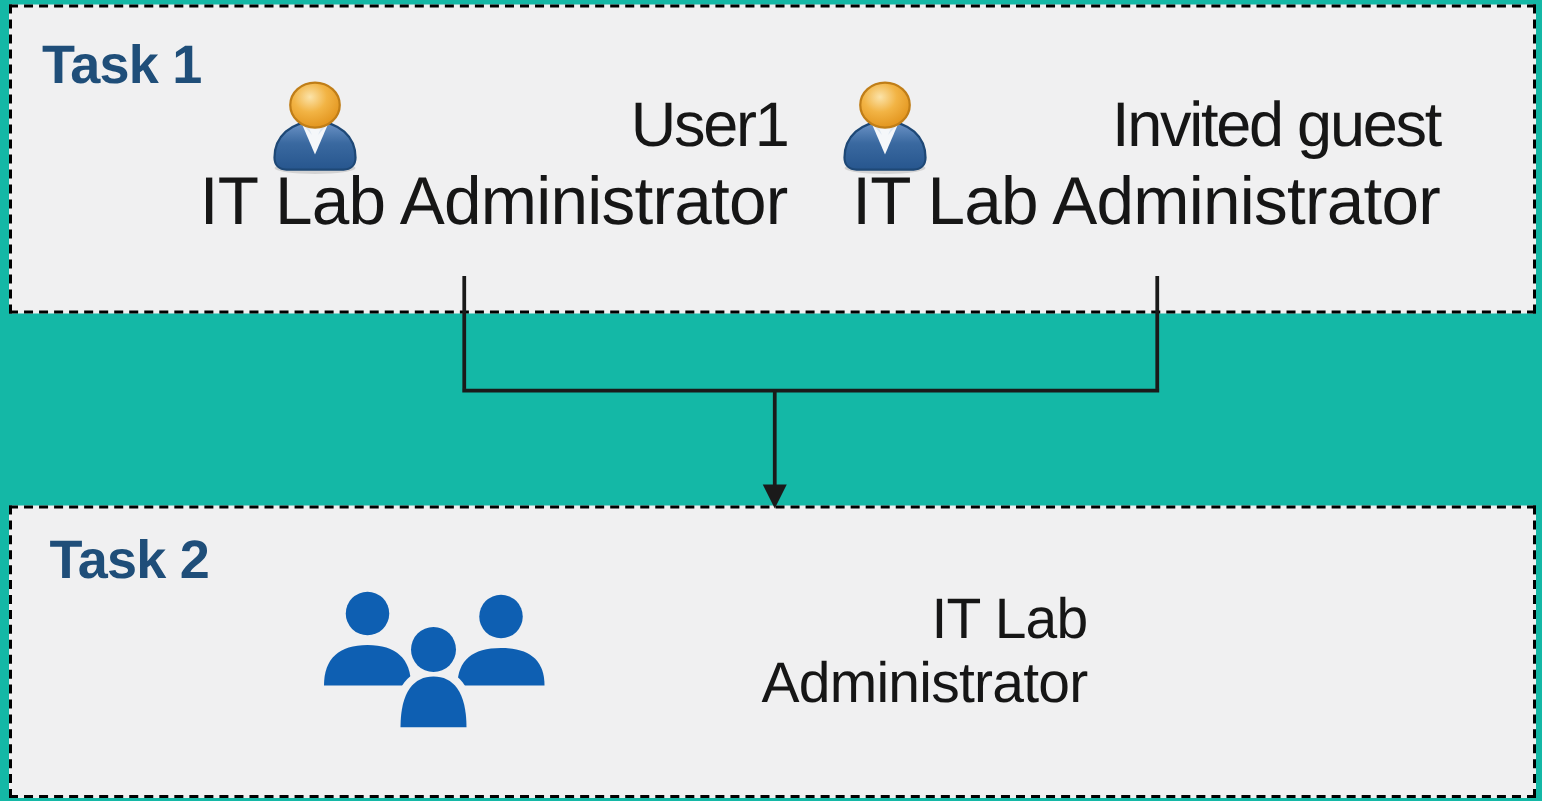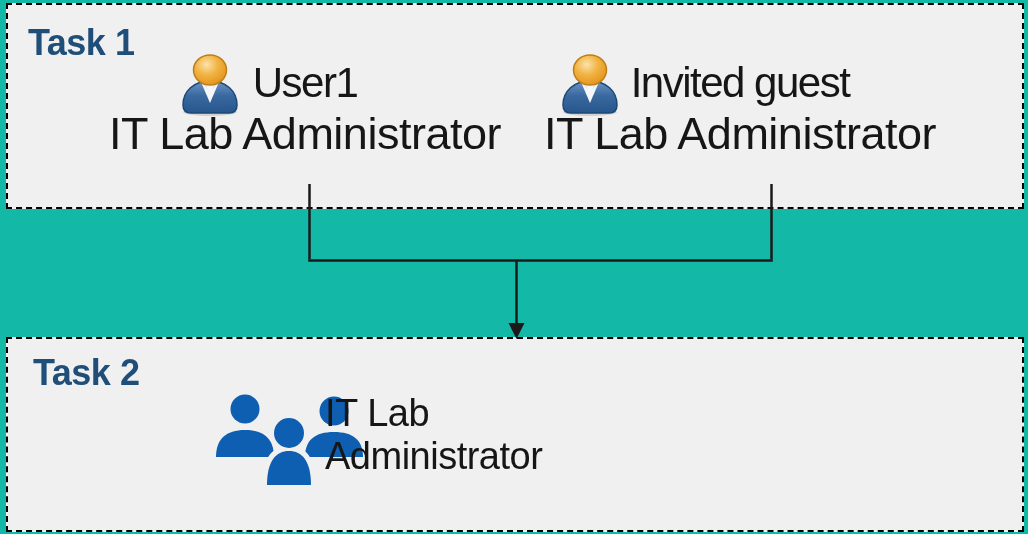--- a/index.html
+++ b/index.html
@@ -33,21 +33,21 @@
     color: var(--task-label, #1F4E79);
     white-space: nowrap;
   }
   .task-label.l1 { left: 28px; top: 22px; }
   .task-label.l2 { left: 33px; top: 352px; }
 
   .person-group {
     position: absolute;
     top: 52px;
     width: 440px;
-    text-align: center;
+    text-align: right;
   }
   .pg1 { left: 85px; }
   .pg2 { left: 520px; }
 
   .person-icon {
     position: absolute;
     top: 2px;
     width: 66px;
     height: 62px;
   }
@@ -74,21 +74,21 @@
     top: 393px;
     width: 150px;
     height: 92px;
   }
 
   .group-label {
     position: absolute;
     left: 325px;
     top: 392px;
     width: 400px;
-    text-align: left;
+    text-align: right;
     font-size: 38px;
     line-height: 43px;
     letter-spacing: -0.5px;
   }
 
   .connector {
     position: absolute;
     left: 0; top: 0;
     width: 1028px;
     height: 534px;

